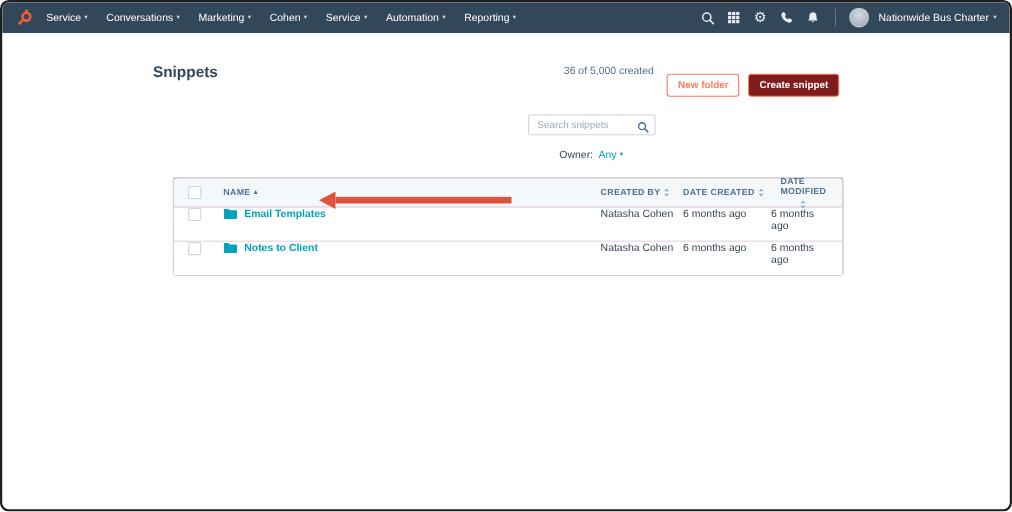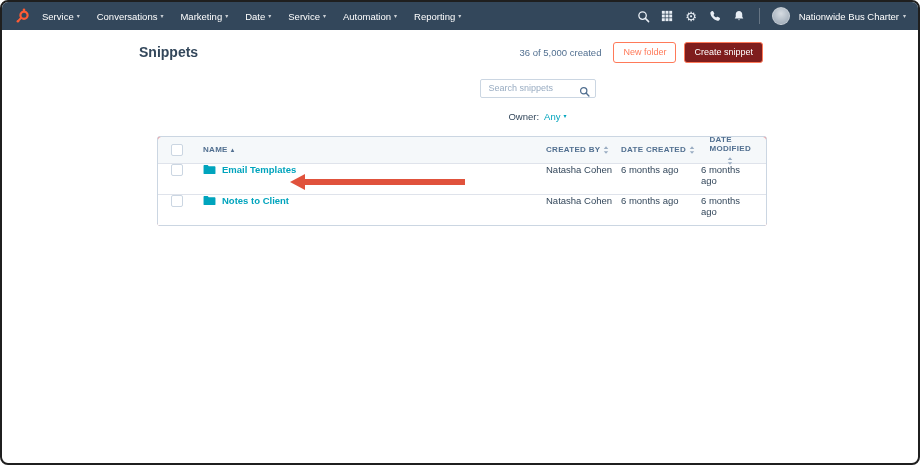--- a/index.html
+++ b/index.html
@@ -17,21 +17,21 @@
   .glyph-gear { font-family:"DejaVu Sans", sans-serif; font-size:13px; color:#e8eef5; line-height:1; }
   .nav-divider { width:1px; height:16px; background:rgba(255,255,255,.25); margin:0 3px; }
   .avatar { width:18px; height:18px; border-radius:50%; background:radial-gradient(circle at 50% 35%, #d6dce2, #96a3b1); border:1px solid rgba(255,255,255,.3); cursor:pointer; }
   .account { color:#fff; font-size:9.5px; font-weight:500; display:flex; gap:4px; align-items:center; cursor:pointer; white-space:nowrap; }
 
   
   .page-header { display:flex; align-items:center; justify-content:space-between; margin:12px 155px 0 137px; }
   .page-title { font-size:14px; font-weight:700; color:#33475b; }
   .header-actions { display:flex; align-items:center; gap:8px; }
   .usage { font-size:9.5px; color:#516f90; margin-right:4px; }
-  .btn { font-size:9px; border-radius:3px; padding:4px 9px; font-weight:400; cursor:pointer; font-family:inherit; line-height:1.2; }
+  .btn { font-size:9px; border-radius:3px; padding:4px 9px; font-weight:700; cursor:pointer; font-family:inherit; line-height:1.2;margin-top:25px; }
   .btn-outline { background:#fff; border:1px solid #ff7a59; color:#ff7a59; }
   .btn-solid { background:#7f1d1d; border:1px solid #ff7a59; color:#fff; }
 
   
   .toolbar { margin:16px 0 0 155px; display:flex; align-items:center; gap:13px;flex-direction:column; }
   .search-wrap { position:relative; display:flex; align-items:center; }
   .search-input { width:116px; height:19px; font-size:9px; padding:0 22px 0 8px; border:1px solid #cbd6e2; border-radius:2px; color:#33475b; font-family:inherit; outline:none; }
   .search-input::placeholder { color:#99acc2; }
   .search-icon-input { position:absolute; right:6px; top:4px; width:11px; height:11px; color:#516f90; }
   .owner { font-size:9.5px; color:#33475b; display:flex; gap:5px; align-items:center; }
@@ -83,21 +83,21 @@
         </span>
       <span class="nav-item">
           <span>Conversations</span>
           <span class="chev">▾</span>
         </span>
       <span class="nav-item">
           <span>Marketing</span>
           <span class="chev">▾</span>
         </span>
       <span class="nav-item">
-          <span>Date</span>
+          <span>Cohen</span>
           <span class="chev">▾</span>
         </span>
       <span class="nav-item">
           <span>Service</span>
           <span class="chev">▾</span>
         </span>
       <span class="nav-item">
           <span>Automation</span>
           <span class="chev">▾</span>
         </span>

